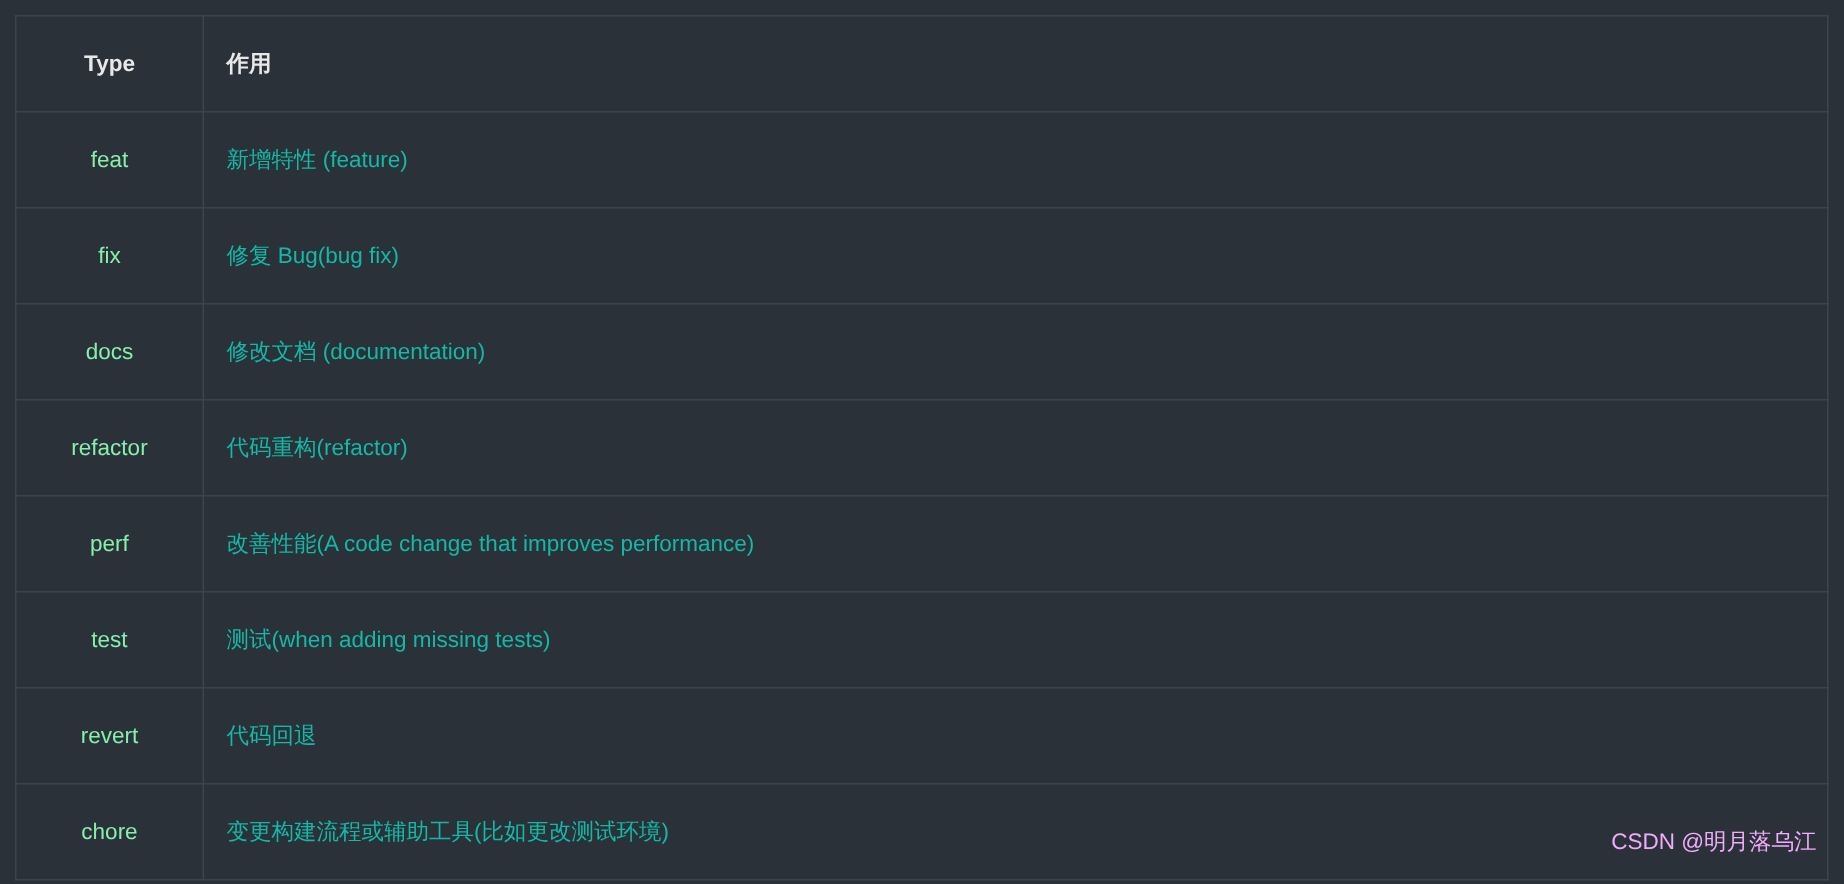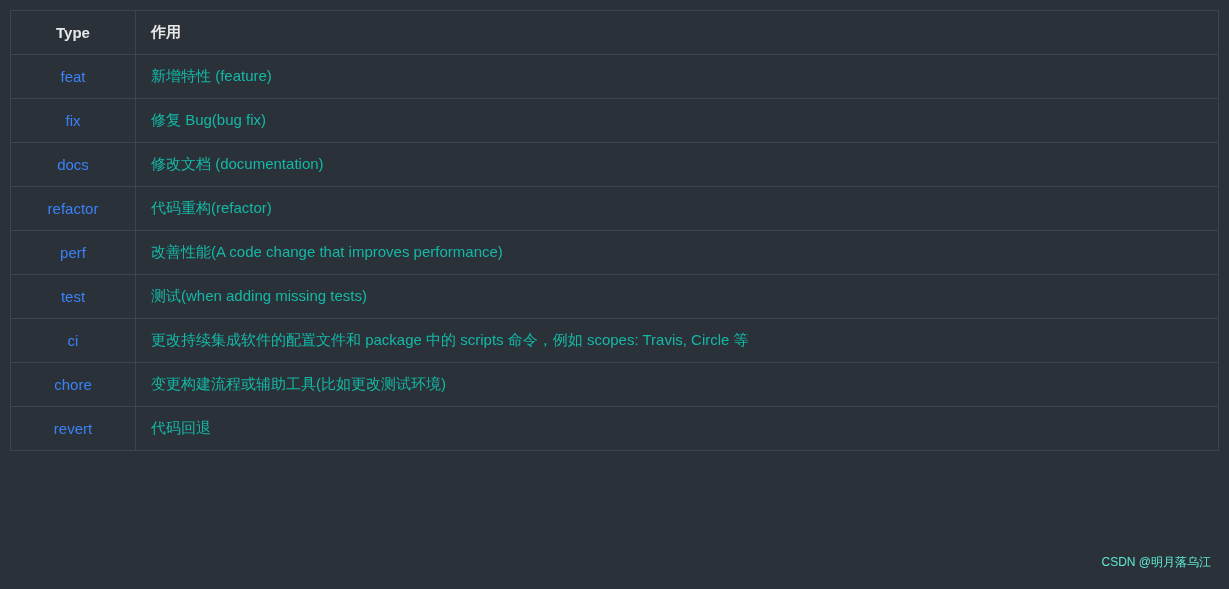--- a/index.html
+++ b/index.html
@@ -15,46 +15,46 @@
       padding: 10px;
       position: relative;
     }
     table {
       width: 100%;
       border-collapse: collapse;
       background-color: #2b3139;
     }
     th, td {
       border: 1px solid #3d444d;
-      padding: 12px 15px;
+      padding: 22px 15px;
       text-align: left;
       vertical-align: middle;
       font-size: 15px;
     }
     th {
       color: #e8e8e8;
       font-weight: bold;
     }
     th:first-child {
       width: 125px;
       text-align: center;
     }
     td:first-child {
       text-align: center;
-      color: #3b82f6;
+      color: #86efac;
     }
     td {
       color: #14b8a6;
     }
     .watermark {
       position: absolute;
       bottom: 18px;
       right: 18px;
-      color: #5eead4;
-      font-size: 12px;
+      color: #f0abfc;
+      font-size: 15px;
     }
   </style>
 </head>
 <body>
 
 <table>
   <thead>
     <tr>
       <th>Type</th>
       <th>作用</th>
@@ -79,27 +79,23 @@
     </tr>
     <tr>
       <td>perf</td>
       <td>改善性能(A code change that improves performance)</td>
     </tr>
     <tr>
       <td>test</td>
       <td>测试(when adding missing tests)</td>
     </tr>
     <tr>
-      <td>ci</td>
-      <td>更改持续集成软件的配置文件和 package 中的 scripts 命令，例如 scopes: Travis, Circle 等</td>
+      <td>revert</td>
+      <td>代码回退</td>
     </tr>
     <tr>
       <td>chore</td>
       <td>变更构建流程或辅助工具(比如更改测试环境)</td>
-    </tr>
-    <tr>
-      <td>revert</td>
-      <td>代码回退</td>
     </tr>
   </tbody>
 </table>
 
 <div class="watermark">CSDN @明月落乌江</div>
 
 </body></html>

